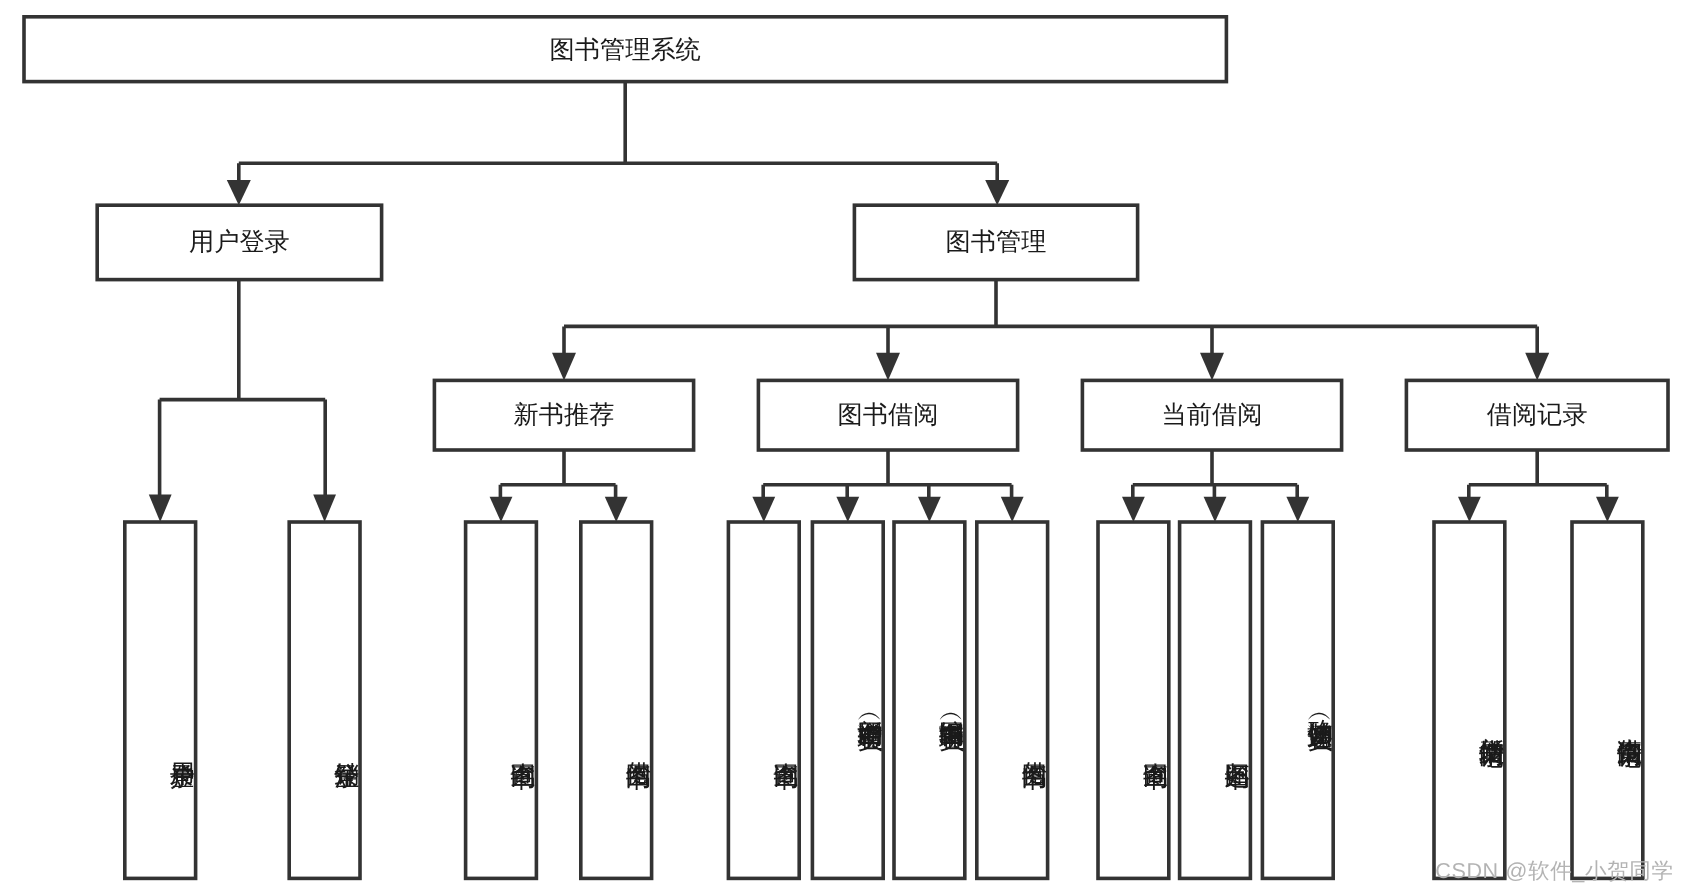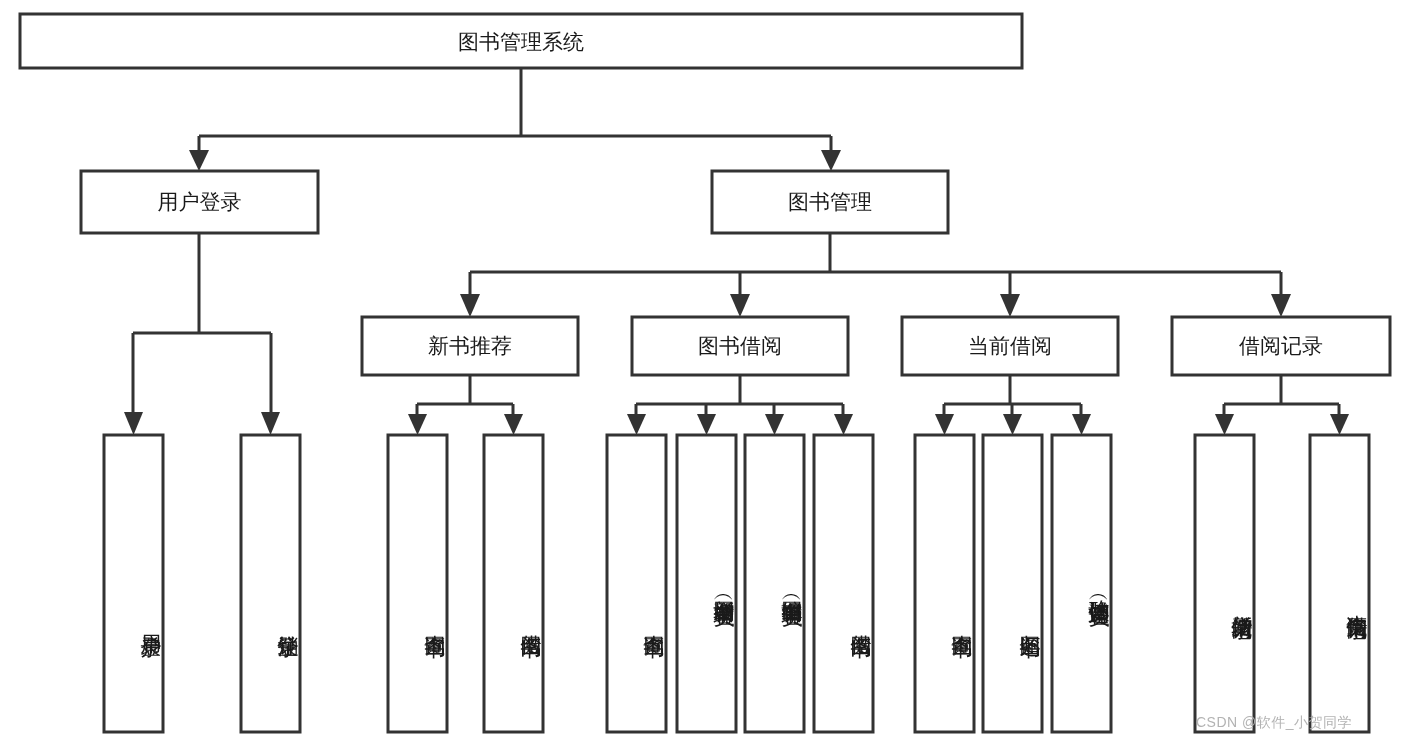--- a/index.html
+++ b/index.html
@@ -60,21 +60,21 @@
     letter-spacing: 1px;
     display: flex;
     align-items: flex-start;
     justify-content: center;
     white-space: nowrap;
     pointer-events: none;
   }
   .watermark {
     position: absolute;
     font-family: "Liberation Sans", "DejaVu Sans", sans-serif;
-    font-size: 14px;
+    font-size: 18px;
     color: #b3b3b3;
     white-space: nowrap;
     letter-spacing: 0.5px;
   }
 </style>
 </head>
 <body>
 
 <div id="diagram-root">
 

